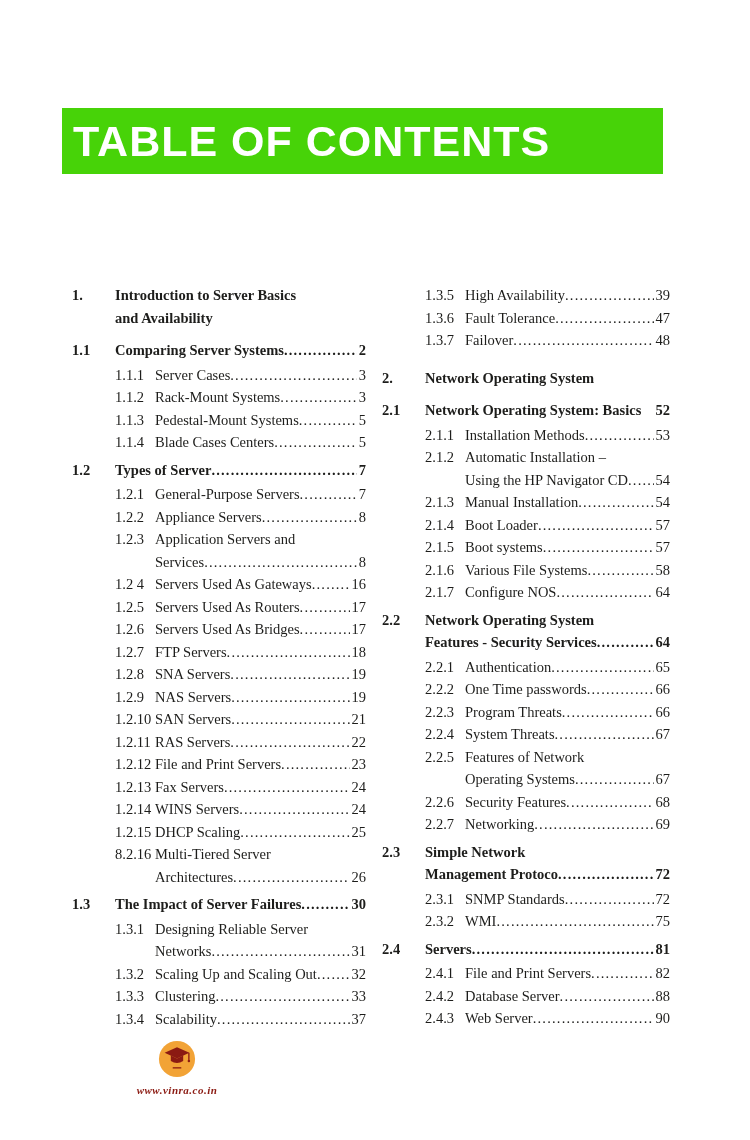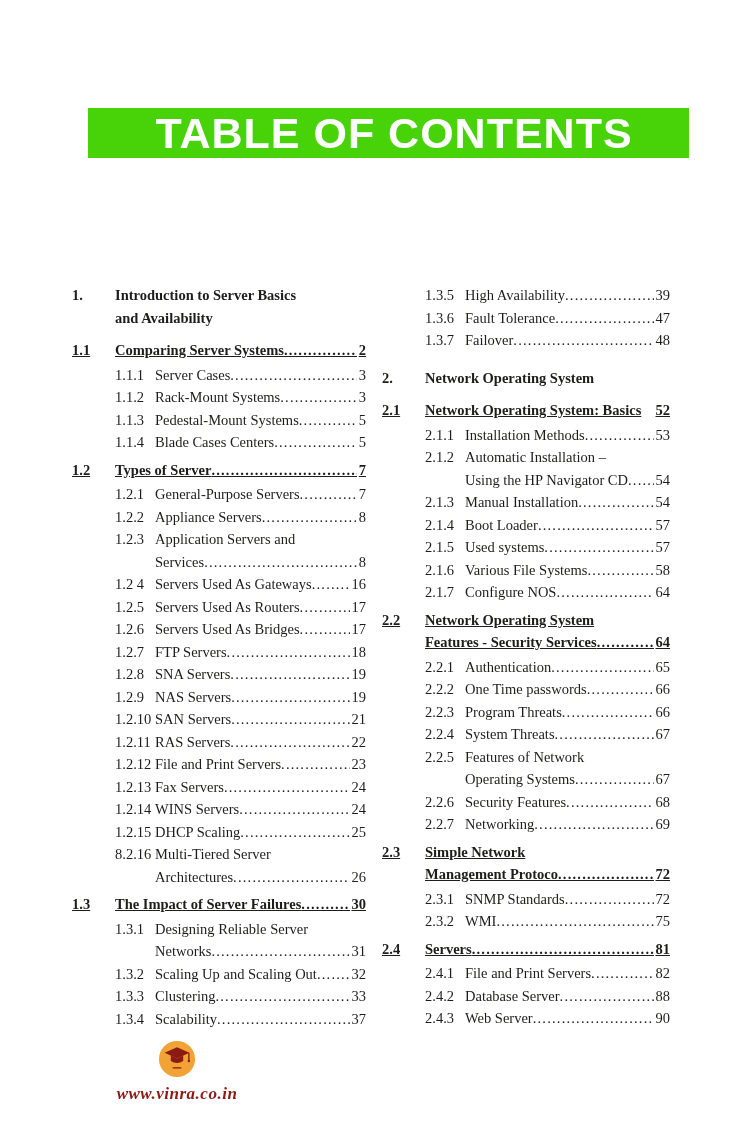--- a/index.html
+++ b/index.html
@@ -2,22 +2,22 @@
 <html><head>
 <meta charset="utf-8">
 <style>
   html,body { margin:0; padding:0; background:#ffffff; }
   .page {
     position:relative; width:750px; height:1140px; background:#ffffff;
     font-family:"Liberation Serif", serif; color:#1d1d1b; overflow:hidden;
   }
   
   .banner {
-    position:absolute; left:88px; top:108px; width:601px; height:50px;
-    display:flex; align-items:center;justify-content:center;
+    position:absolute; left:62px; top:108px; width:601px; height:66px;
+    display:flex; align-items:center;
   }
   .banner-title {
     font-family:"Liberation Sans", sans-serif; font-weight:bold;
     font-size:43px; letter-spacing:1px; color:#ffffff; margin-left:11px;
     white-space:nowrap;
   }
   
   .toc {
     position:absolute; left:72px; top:284px; width:598px;
     display:flex; gap:16px; font-size:14.5px; line-height:22.5px;
@@ -25,40 +25,40 @@
   .toc-col { width:294px; flex:none; }
   .toc-col.right { width:288px; }
   .entry { display:flex; align-items:flex-start; }
   .entry .num { flex:none; width:43px; }
   .entry .body { flex:1; min-width:0; }
   .entry.sub { padding-left:43px; }
   .entry.sub .num { width:40px; }
   .entry.chapter, .entry.section { font-weight:bold; }
   .entry.chapter { margin-bottom:10px; }
   .entry.chapter.later { margin-top:15px; }
-  .entry.section { margin-top:5px; margin-bottom:2px;text-decoration:underline; }
+  .entry.section { margin-top:5px; margin-bottom:2px; }
   .l1 { display:block; }
   .lline { display:flex; align-items:baseline; }
   .txt { white-space:nowrap; }
   .dots { flex:1; min-width:0; overflow:hidden; white-space:nowrap; }
   .dots::after {
     content:"....................................................................................";
     letter-spacing:1.2px;
   }
   .dots.nodots::after { content:""; }
   .pg { flex:none; padding-left:2px; }
   
   .footer {
     position:absolute; left:112px; top:1040px; width:130px;
     display:flex; flex-direction:column; align-items:center;
   }
   .logo-badge { width:38px; height:38px; margin-bottom:6px; }
   .website {
     font-family:"Liberation Serif", serif; font-weight:bold; font-style:italic;
-    font-size:17px; letter-spacing:0.5px; white-space:nowrap;
+    font-size:11px; letter-spacing:0.5px; white-space:nowrap;
   }
 </style>
 </head>
 <body>
 
 <div class="page">
 
   <div class="banner" id="banner" style="background: rgb(71, 211, 8);">
     <div class="banner-title" style="color: rgb(255, 255, 255);">TABLE OF CONTENTS</div>
   </div>
@@ -431,21 +431,21 @@
               <span class="txt">Boot Loader</span>
               <span class="dots"></span>
               <span class="pg">57</span>
             </span>
           </span>
         </div>
         <div class="entry sub">
           <span class="num">2.1.5</span>
           <span class="body">
             <span class="lline">
-              <span class="txt">Used systems</span>
+              <span class="txt">Boot systems</span>
               <span class="dots"></span>
               <span class="pg">57</span>
             </span>
           </span>
         </div>
         <div class="entry sub">
           <span class="num">2.1.6</span>
           <span class="body">
             <span class="lline">
               <span class="txt">Various File Systems</span>

